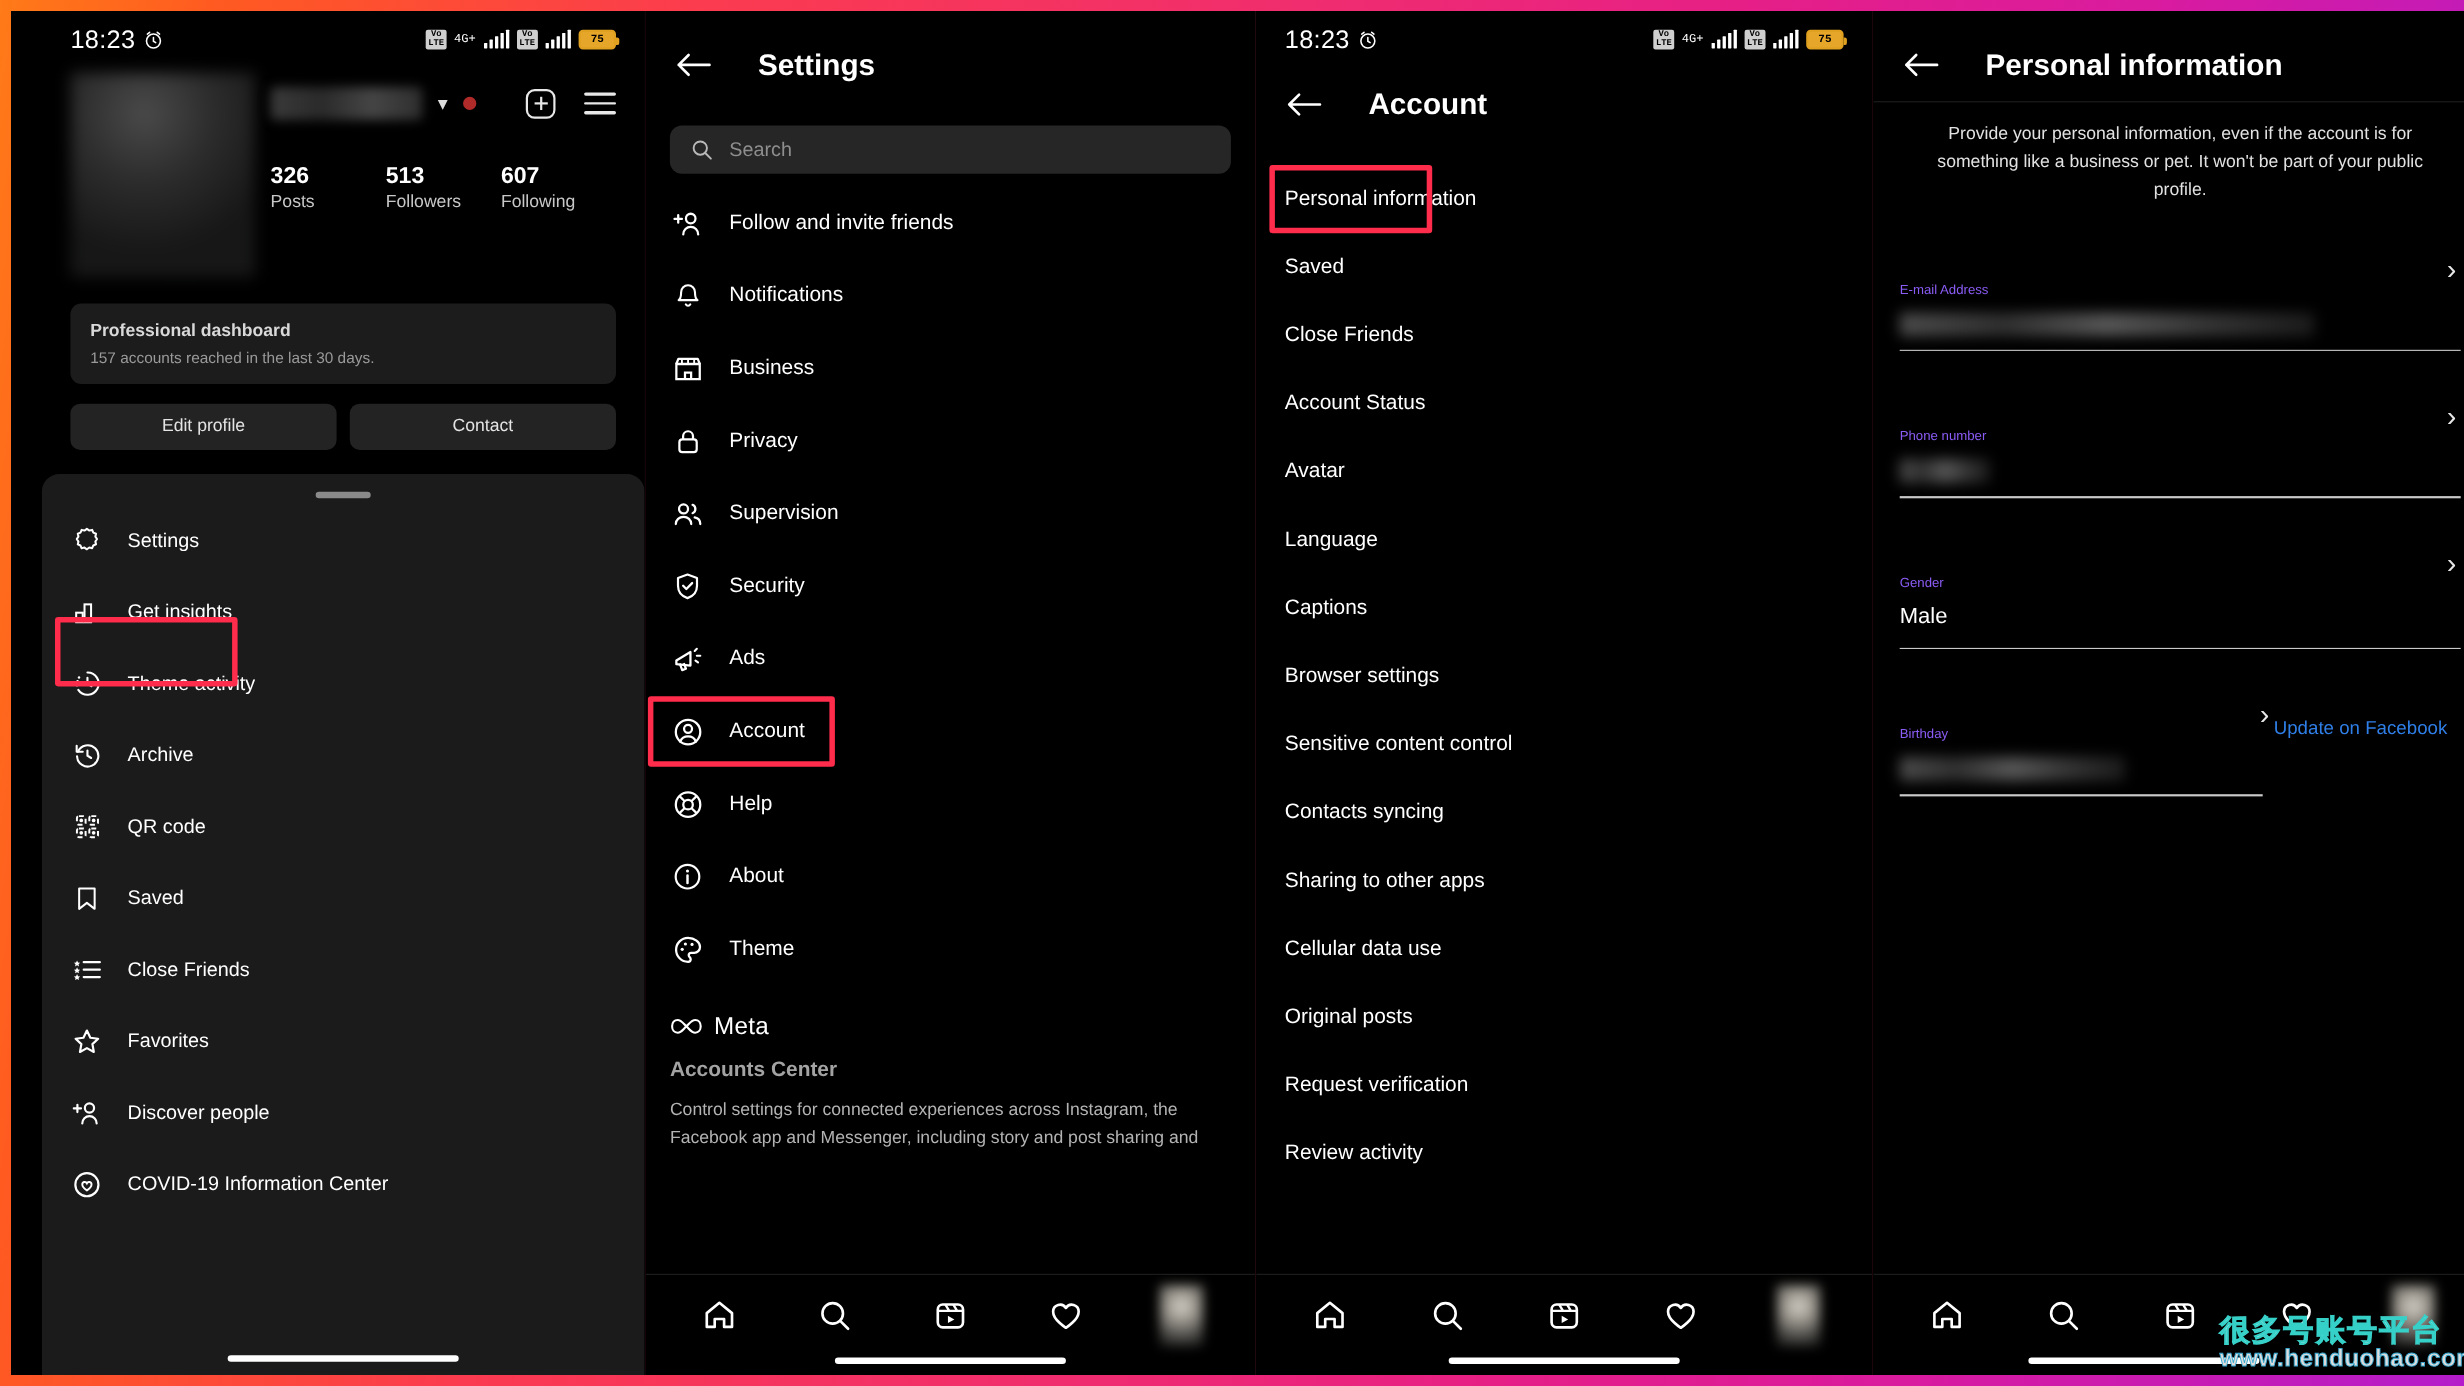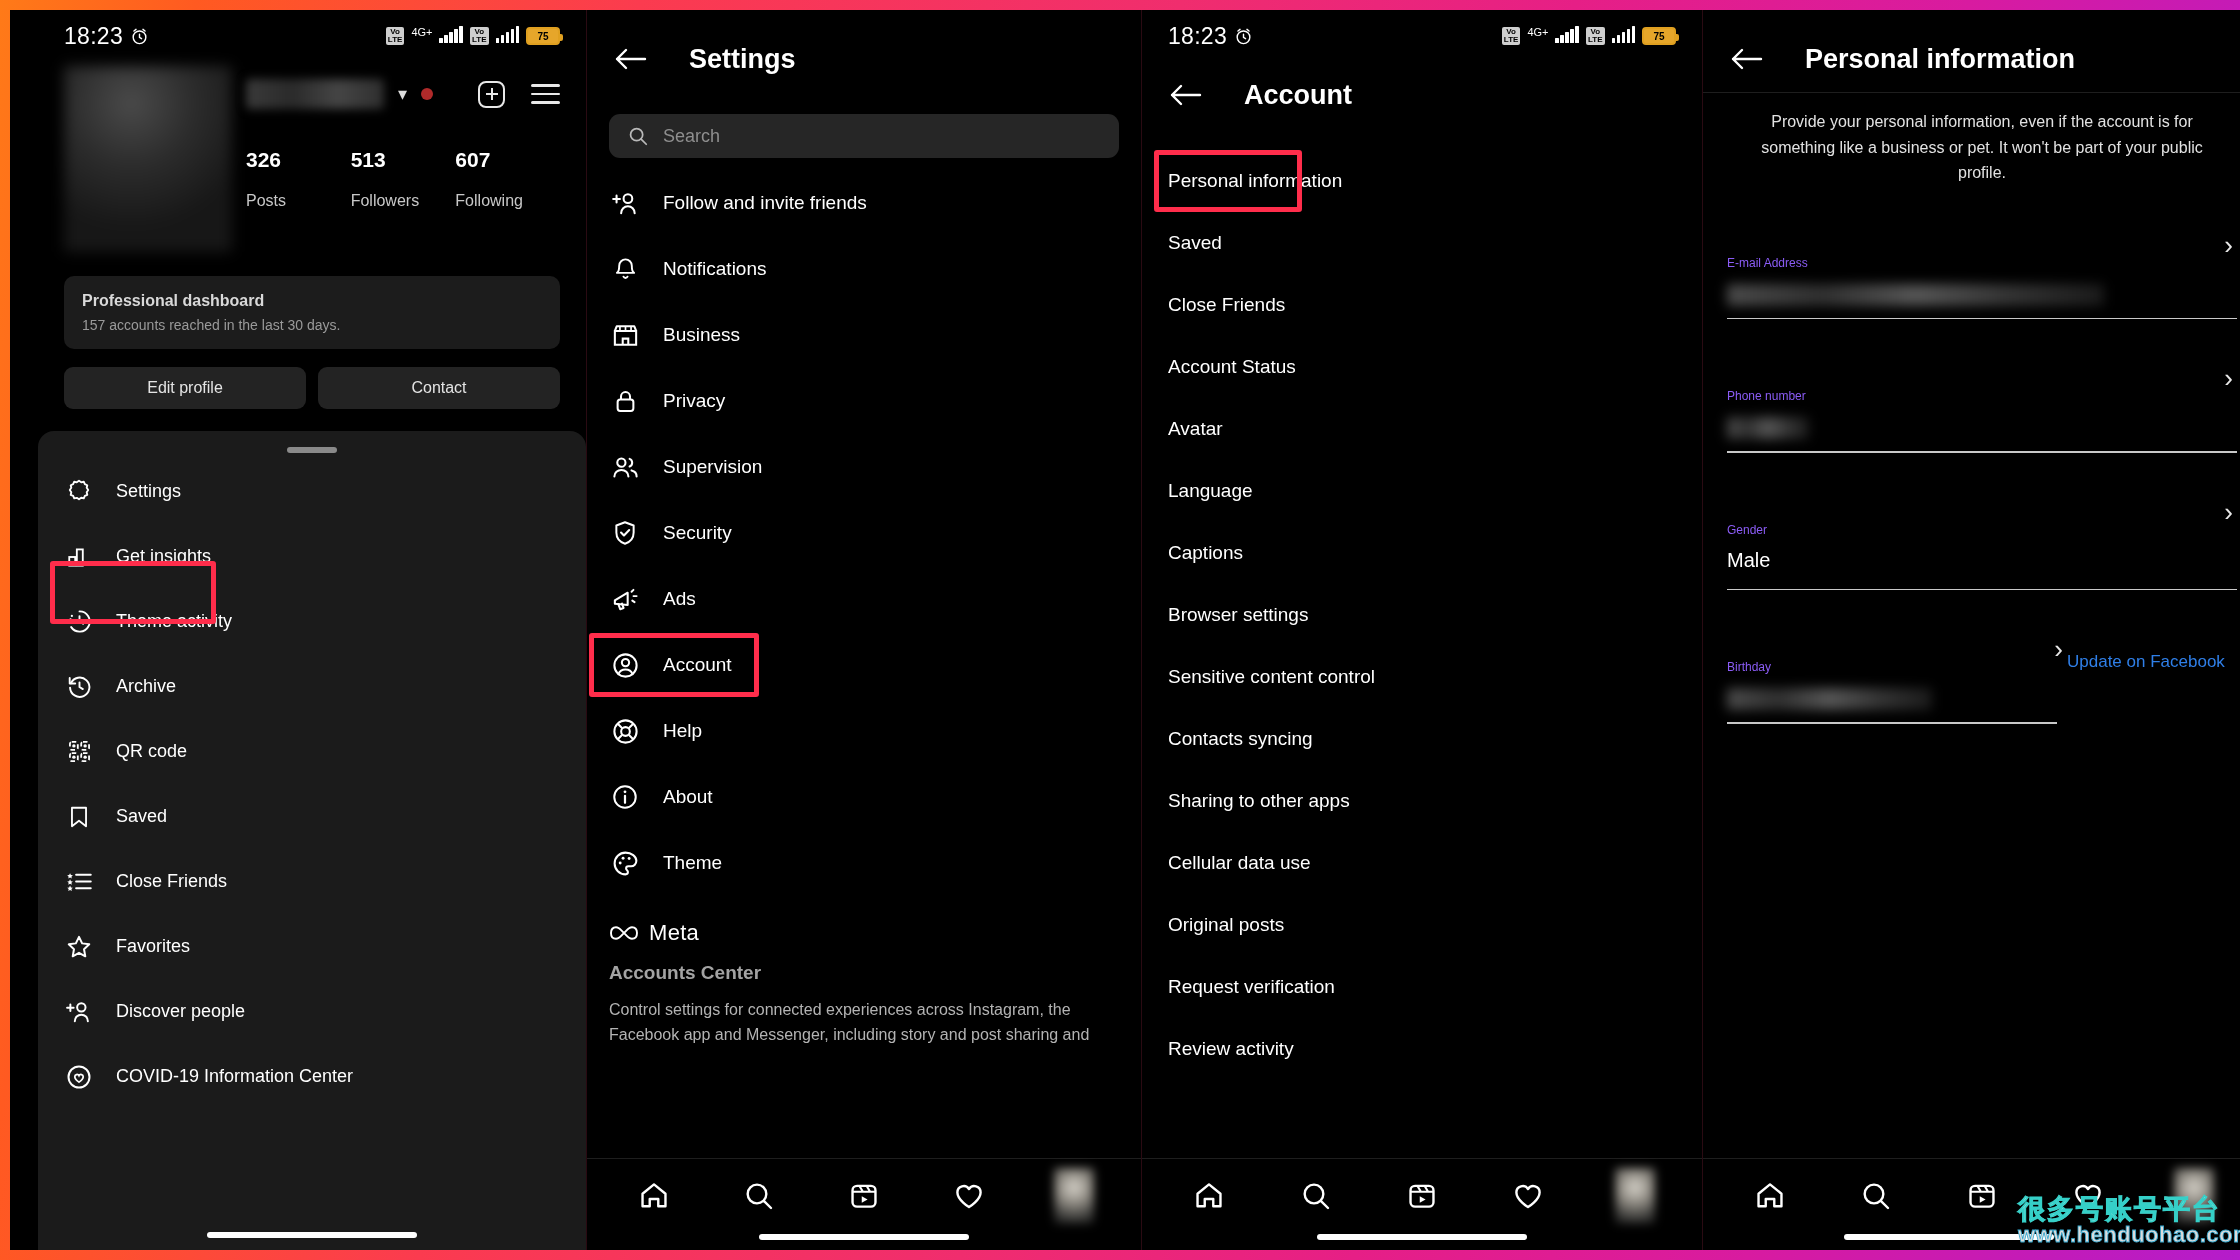--- a/index.html
+++ b/index.html
@@ -43,21 +43,21 @@
   .statusbar {
     height: 52px;
     display: flex; align-items: center;
     padding: 0 26px;
     color: #fff;
   }
   .sb-time {
     font-size: 23px; font-weight: 400; letter-spacing: .3px;
     display:flex; align-items:center; gap:7px;
   }
-  .sb-right { margin-left: auto; display: flex; gap: 7px; }
+  .sb-right { margin-left: auto; display: flex; align-items: center; gap: 7px; font-family: Liberation Mono, monospace; }
   .volte {
     font-size: 8px; line-height: 8px; font-weight: 700;
     background: #cfcfcf; color: #000; border-radius: 2px;
     padding: 1px 2px; text-align: center;
   }
   .bars { display: flex; align-items: flex-end; gap: 1.5px; height: 16px; }
   .bars i { width: 3.5px; background: #fff; display: block; border-radius: .5px;}
   .bars i:nth-child(1){height:5px}
   .bars i:nth-child(2){height:8px}
   .bars i:nth-child(3){height:11px}
@@ -113,21 +113,21 @@
     content:''; position:absolute; background:#e8e8e8;
   }
   .ic-plus::before { left: 5.5px; top: 10.7px; width: 12px; height: 2.3px; }
   .ic-plus::after { top: 5.5px; left: 10.7px; height: 12px; width: 2.3px; }
   .ic-burger { width: 29px; display:flex; flex-direction:column; gap:6px;}
   .ic-burger i { height: 2.6px; background:#e8e8e8; border-radius:2px; display:block;}
 
   .stats { display: flex; margin-top: 26px; }
   .stat { flex: 1; text-align: left; }
   .stat .num { font-size: 21px; font-weight: 700; color:#fff; }
-  .stat .lbl { font-size: 16px; color:#c8c8c8; margin-top: 20px; }
+  .stat .lbl { font-size: 16px; color:#c8c8c8; margin-top: 3px; }
 
   .dashcard {
     margin: 24px 26px 0 26px; background: #1c1c1c; border-radius: 10px;
     padding: 16px 18px;
   }
   .dashcard .t { font-size: 16px; font-weight: 700; color:#d9d9d9; }
   .dashcard .s { font-size: 14px; color:#9a9a9a; margin-top: 7px; }
   .btnrow { display:flex; gap: 12px; margin: 18px 26px 0 26px; }
   .pbtn {
     flex: 1; background: #232323; border-radius: 9px; height: 42px;

